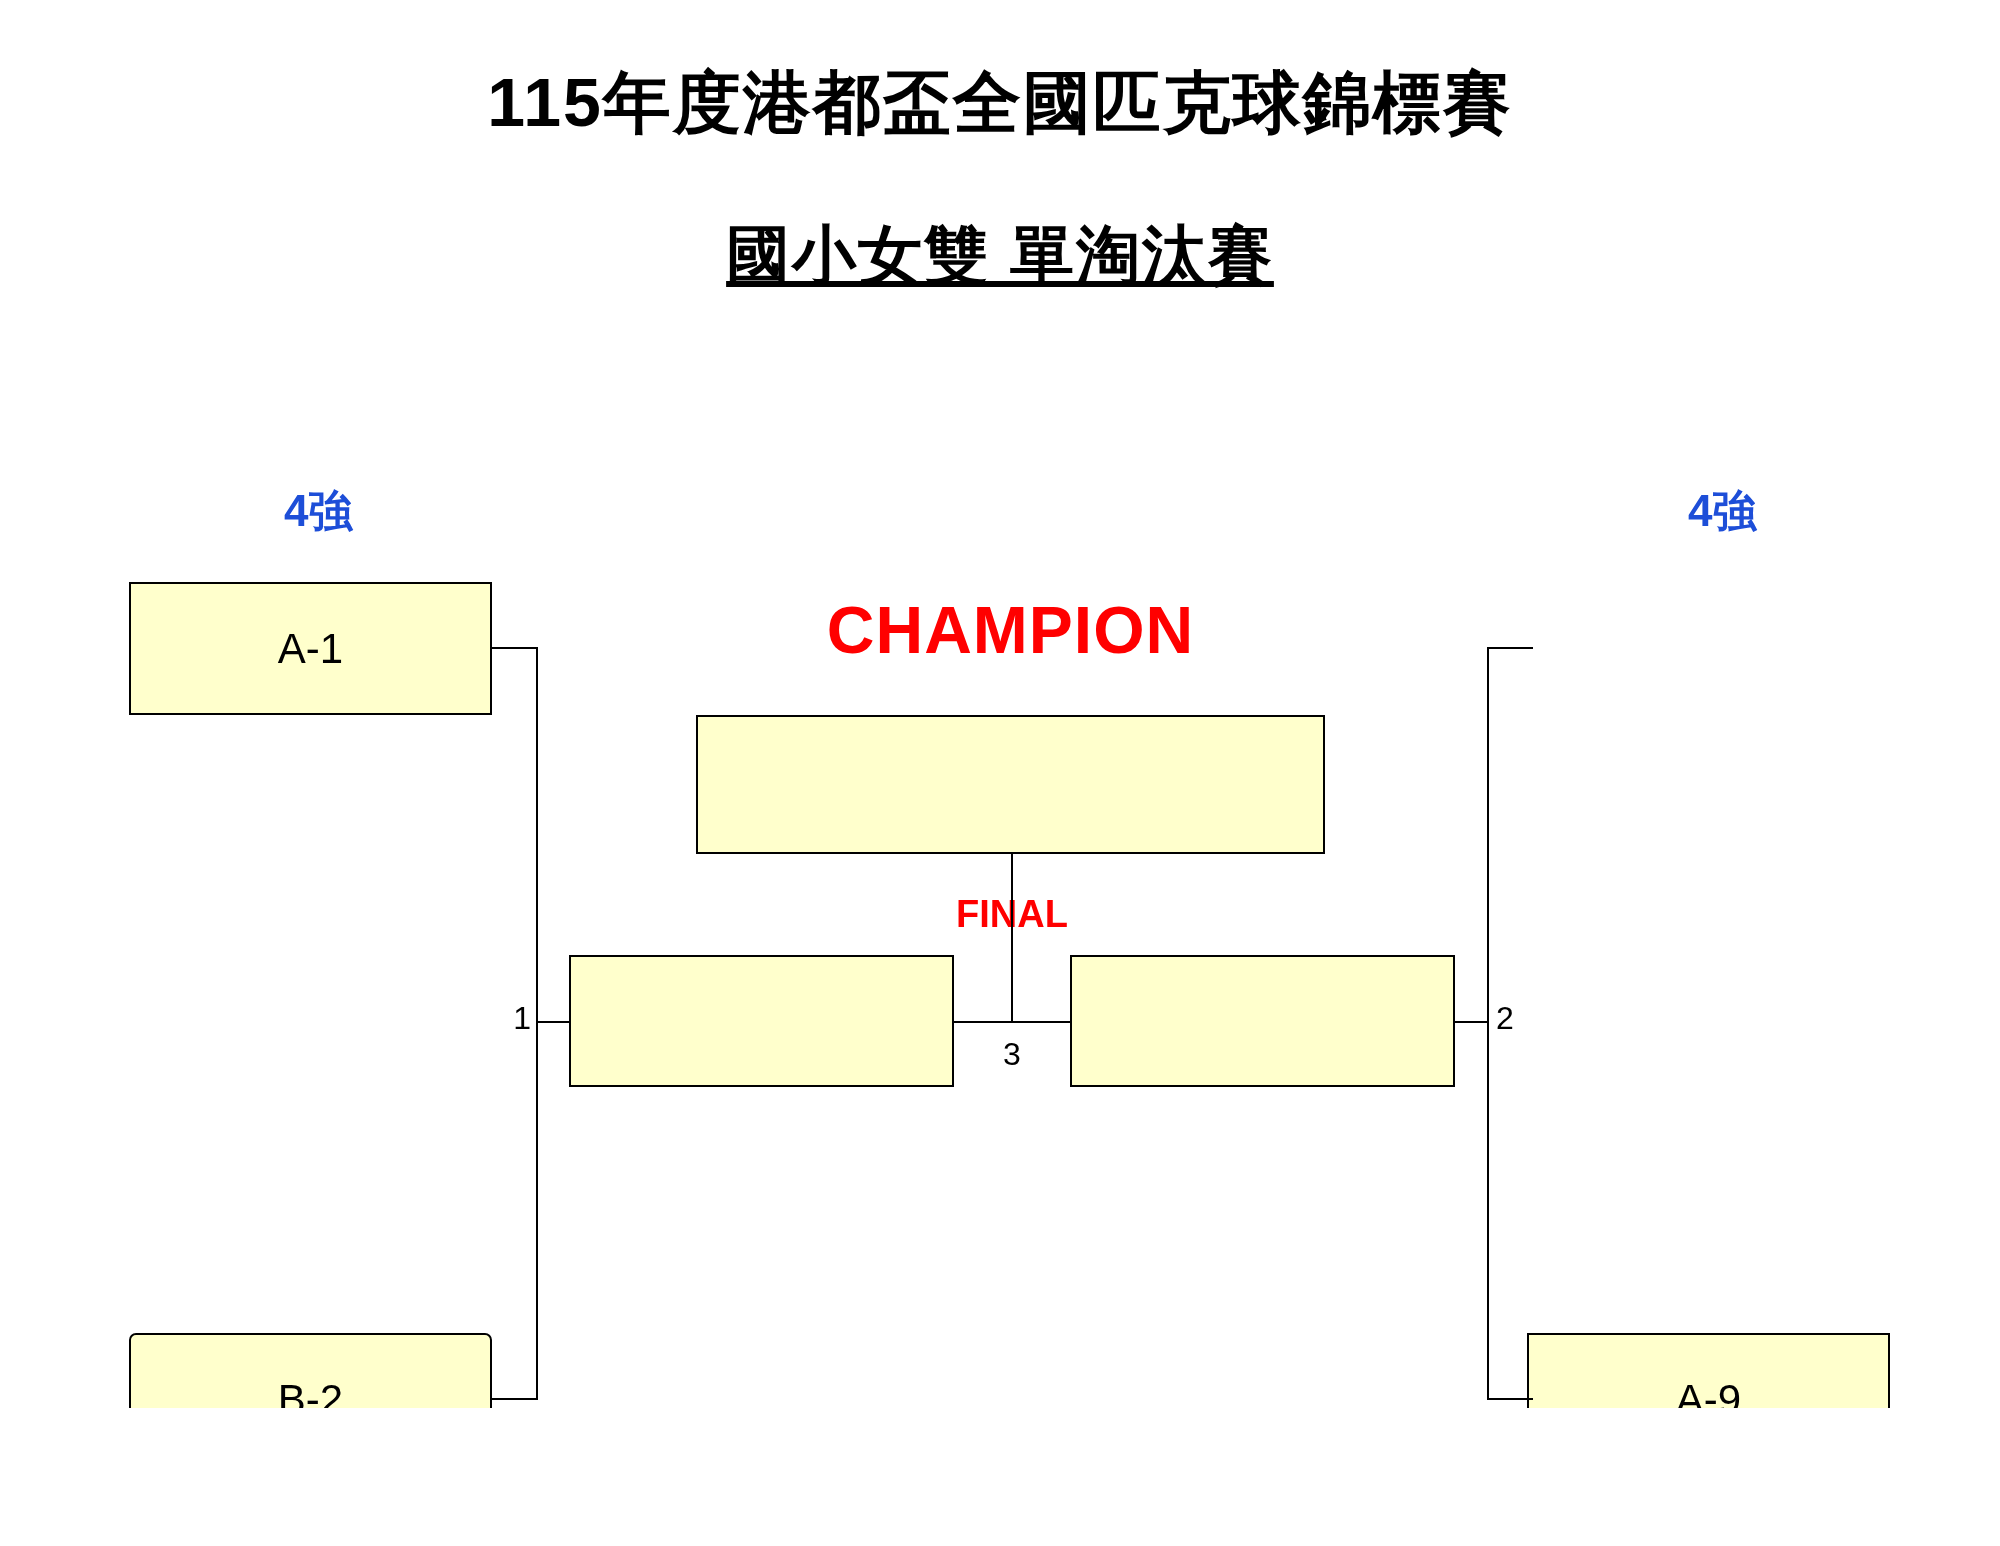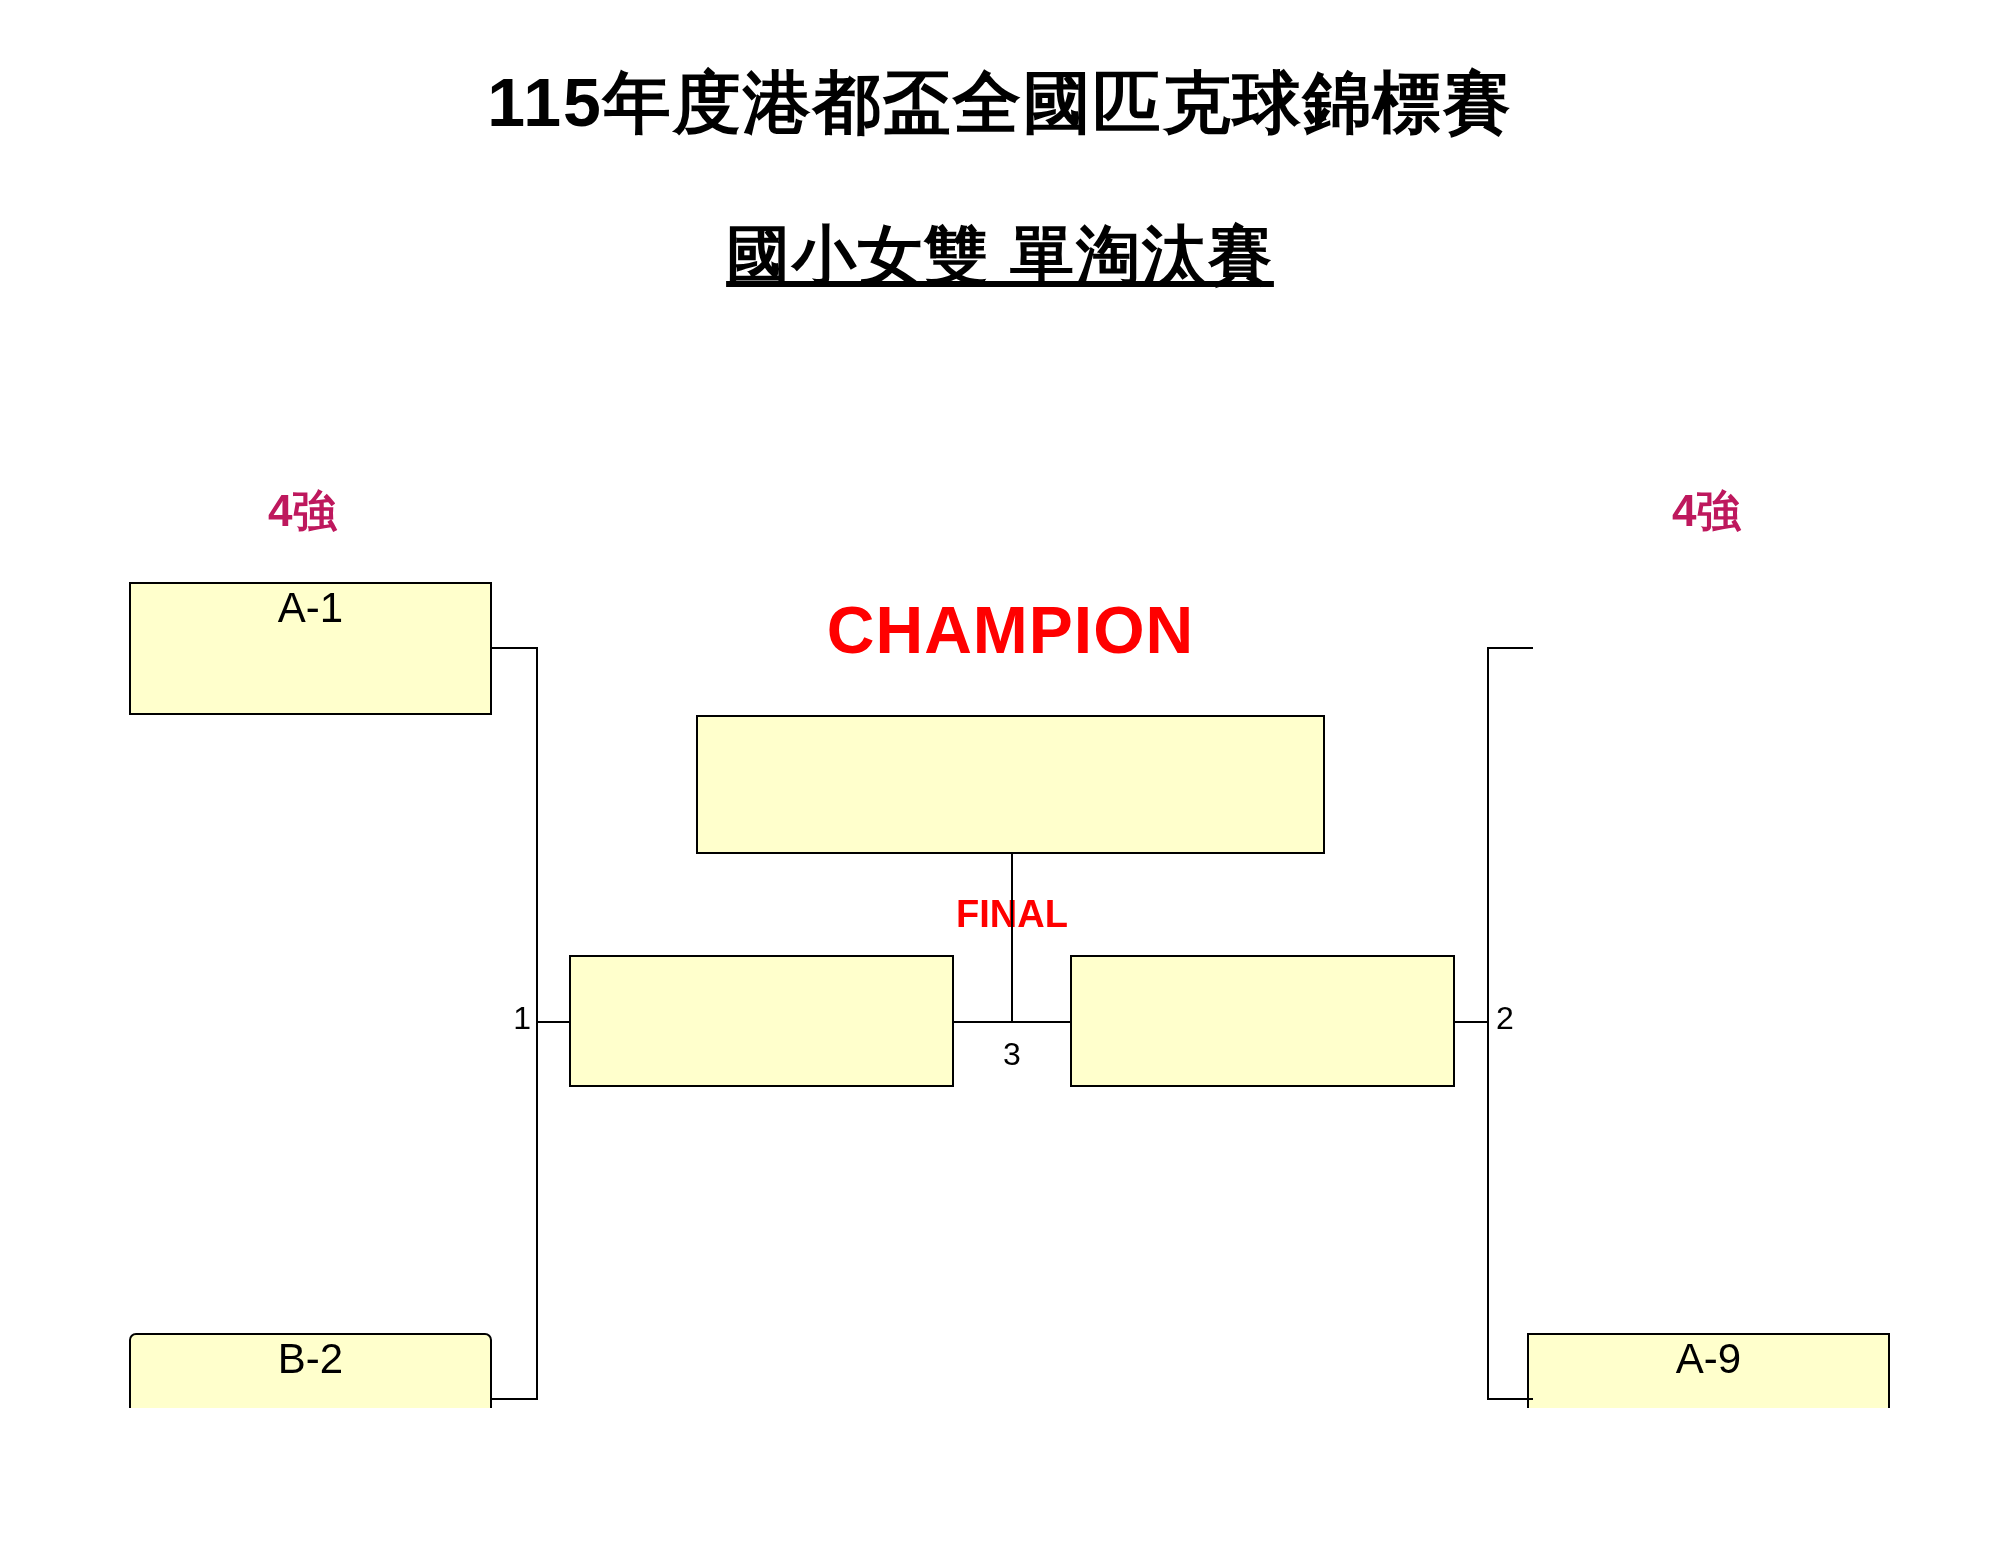--- a/index.html
+++ b/index.html
@@ -35,29 +35,31 @@
     font-size: 64px;
     font-weight: 700;
     letter-spacing: 2px;
     color: #000000;
     text-decoration: underline;
   }
   .round-label {
     position: absolute;
     font-size: 44px;
     font-weight: 700;
-    color: #be185d;
+    color: #1d4ed8;
+    margin-left: 16px;
   }
   .round-label.left  { left: 268px; top: 482px; }
   .round-label.right { left: 1672px; top: 482px; }
   .box {
     position: absolute;
     background: var(--box-fill);
     border: 2px solid var(--line);
     display: flex;
+    align-items: center;
     justify-content: center;
     font-size: 42px;
     color: #000000;
   }
   .box.seed { width: 363px; height: 133px; }
   .box.a1 { left: 129px; top: 582px; }
   .box.b2 { left: 129px; top: 1333px; border-radius: 7px; }
   .box.b1 { left: 1527px; top: 582px; }
   .box.a2 { left: 1527px; top: 1333px; }
   .box.champion { left: 696px; top: 715px; width: 629px; height: 139px; }

